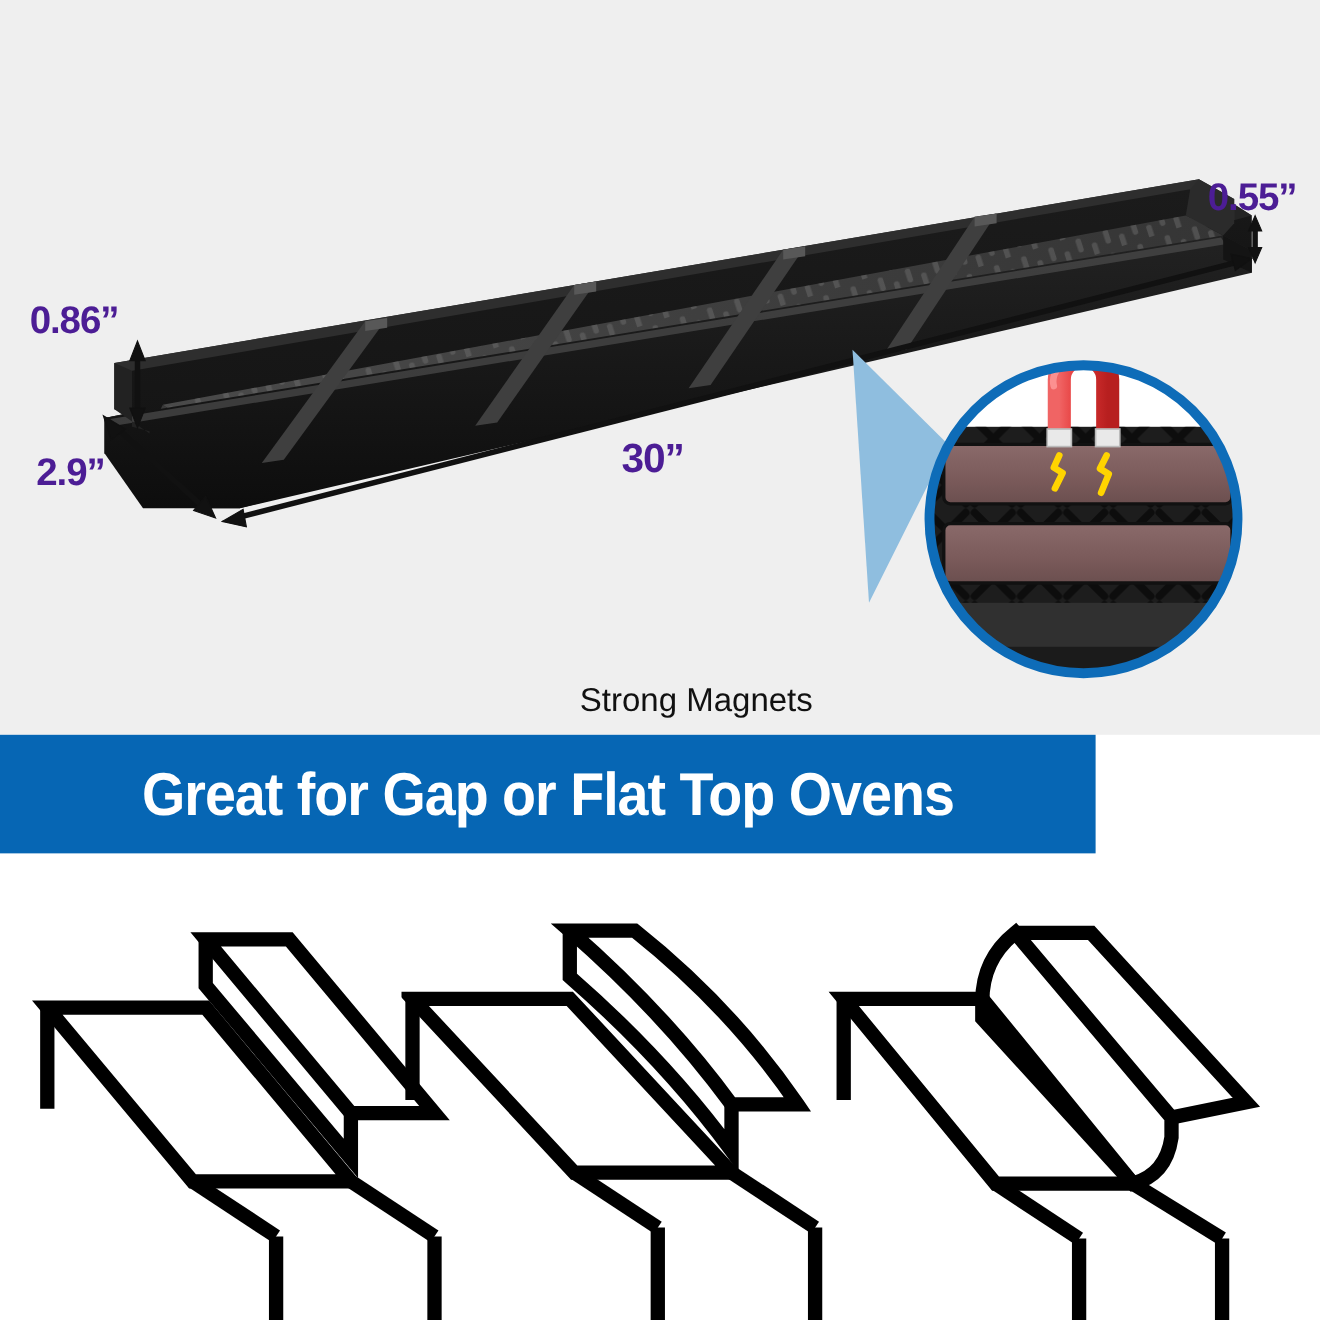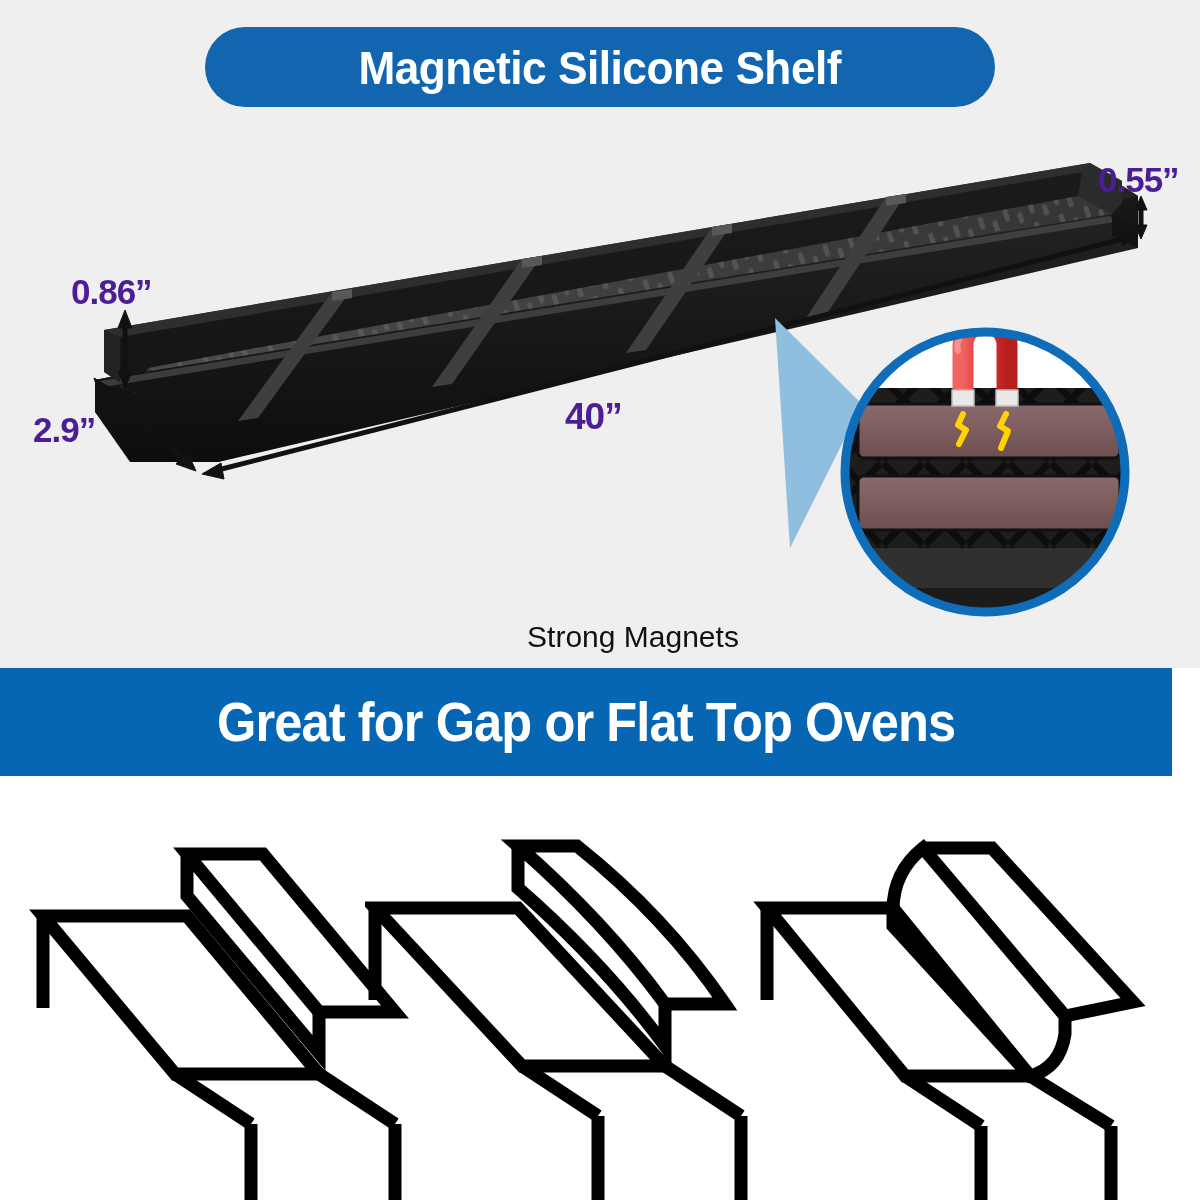--- a/index.html
+++ b/index.html
@@ -46,21 +46,21 @@
 
   
   .dim-label{
     position:absolute;
     font-size:35px;
     font-weight:bold;
     color:#4c1d95;
     letter-spacing:-1px;
     white-space:nowrap;
   }
-  #dim-086{ left:27px;  top:272px;margin-left:44px; }
+  #dim-086{ left:27px;  top:272px; }
   #dim-36 { left:33px;  top:410px; }
   #dim-30 { left:565px; top:396px; font-size:37px;}
   #dim-055{ left:1098px; top:160px; }
 
   
   #magnets-caption{
     position:absolute;
     left:0; top:620px; width:1096px;
     text-align:center;
     font-size:0;
@@ -70,21 +70,21 @@
     margin-left:170px;
     font-size:30px;
     font-weight:400;
     color:#111111;
     letter-spacing:0px;
   }
 
   
   #blue-band{
     position:absolute; left:0; top:668px;
-    width:1172px; height:108px;
+    width:996px; height:108px;
     background:#0666B4;
     display:flex; align-items:center; justify-content:center;
   }
   #band-text{
     color:#ffffff;
     font-size:55px;
     font-weight:bold;
     letter-spacing:-1px;
     transform:scaleX(0.92);
     white-space:nowrap;
@@ -254,31 +254,28 @@
           </g>
         </g>
         <circle cx="985" cy="472" r="140" fill="none" stroke="#0E6CB8" stroke-width="9"></circle>
       </g>
     </svg>
 
     <div class="dim-label" id="dim-086">0.86”</div>
 
     <div class="dim-label" id="dim-36">2.9”</div>
 
-    <div class="dim-label" id="dim-30">40”</div>
+    <div class="dim-label" id="dim-30">30”</div>
 
     <div class="dim-label" id="dim-055">0.55”</div>
 
     <div id="magnets-caption">
       <span>Strong Magnets</span>
     </div>
 
-    <div id="title-pill">
-      <span id="title-text">Magnetic Silicone Shelf</span>
-    </div>
   </div>
 
   <div id="blue-band">
     <span id="band-text">Great for Gap or Flat Top Ovens</span>
   </div>
 
   <div id="bottom-panel">
 
     <svg class="oven-slot" id="oven-1" viewBox="0 0 430 424">
       <g fill="none" stroke="#000000" stroke-width="13" stroke-linecap="butt" stroke-linejoin="miter">

